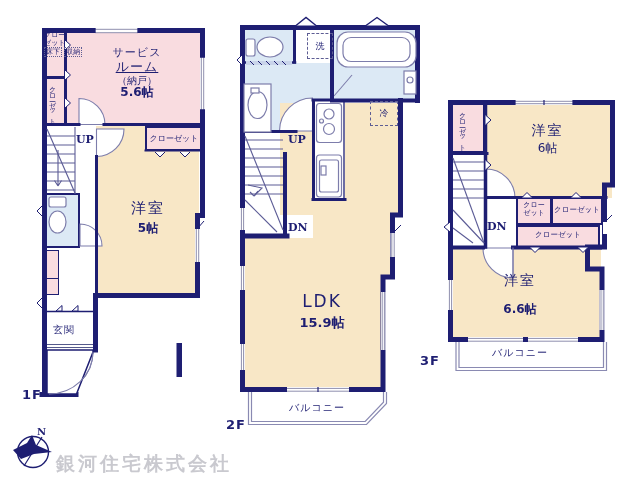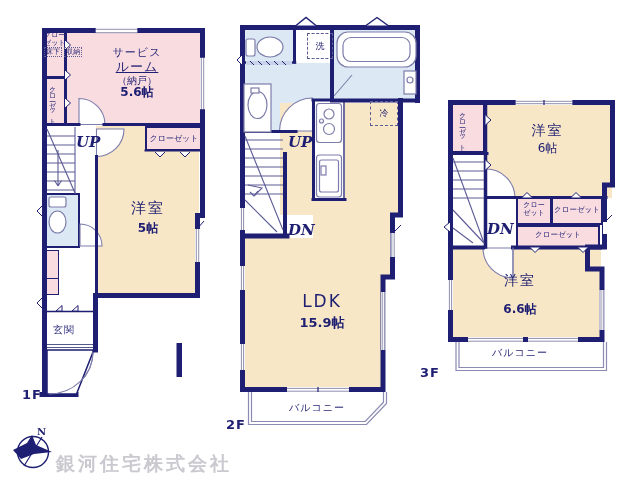--- a/index.html
+++ b/index.html
@@ -9,21 +9,21 @@
   .cream{background:#f8e7c6;}
   .pink{background:#f9dce0;}
   .blue{background:#dce9f5;}
   .white{background:#ffffff;}
   .box{position:absolute;box-sizing:border-box;border:2px solid #1e1e72;}
   .dashedbox{position:absolute;box-sizing:border-box;border:1px dashed #5d5d94;
              display:flex;align-items:center;justify-content:center;}
   svg{position:absolute;left:0;top:0;}
   .lbl{position:absolute;color:#1e1e72;line-height:1.15;white-space:nowrap;}
   .ctr{text-align:center;}
-  .updn{font-family:"DejaVu Serif",serif;font-style:italic;font-weight:bold;font-size:15px;}
+  .updn{font-family:"DejaVu Serif",serif;font-weight:bold;font-size:11px;}
   .flr{font-weight:bold;font-size:13px;letter-spacing:1px;}
   .vert{writing-mode:vertical-rl;text-orientation:upright;letter-spacing:1px;}
   .roomname{font-size:15px;letter-spacing:2px;}
   .roomsize{font-size:12px;}
   .tiny{font-size:7px;letter-spacing:0;}
   .small{font-size:8px;}
   .dotted-inner{display:inline-block;border:1px dotted #5d5d94;padding:0 1px;}
   #watermark{position:absolute;left:56px;top:451px;font-size:19px;font-weight:bold;
              letter-spacing:3px;color:#c9c9cf;}
   .z1{z-index:1}.z2{z-index:2}.z3{z-index:3}
@@ -293,18 +293,18 @@
     <div>ゼット</div>
   </div>
   <div class="lbl ctr z3" style="left:552px;top:206px;width:50px;font-size:7.5px;">クローゼット</div>
   <div class="lbl ctr z3" style="left:518px;top:231px;width:80px;font-size:7.5px;">クローゼット</div>
   <div class="lbl updn z3" style="left:487px;top:221px;">DN</div>
   <div class="lbl ctr z3" style="left:465px;top:272px;width:110px;">
     <div style="font-size:14px;letter-spacing:2px;">洋室</div>
     <div class="roomsize" style="margin-top:15px;font-weight:bold;">6.6帖</div>
   </div>
   <div class="lbl ctr z3" style="left:475px;top:347px;width:90px;font-size:10px;letter-spacing:1px;">バルコニー</div>
-  <div class="lbl flr z3" style="left:420px;top:366px;">3F</div>
+  <div class="lbl flr z3" style="left:420px;top:354px;">3F</div>
 
   <div class="lbl z3" style="left:37px;top:426px;font-size:10px;font-weight:bold;font-family:'DejaVu Serif',serif;">N</div>
   <div id="watermark">銀河住宅株式会社</div>
 
 </div>
 
 </body></html>

